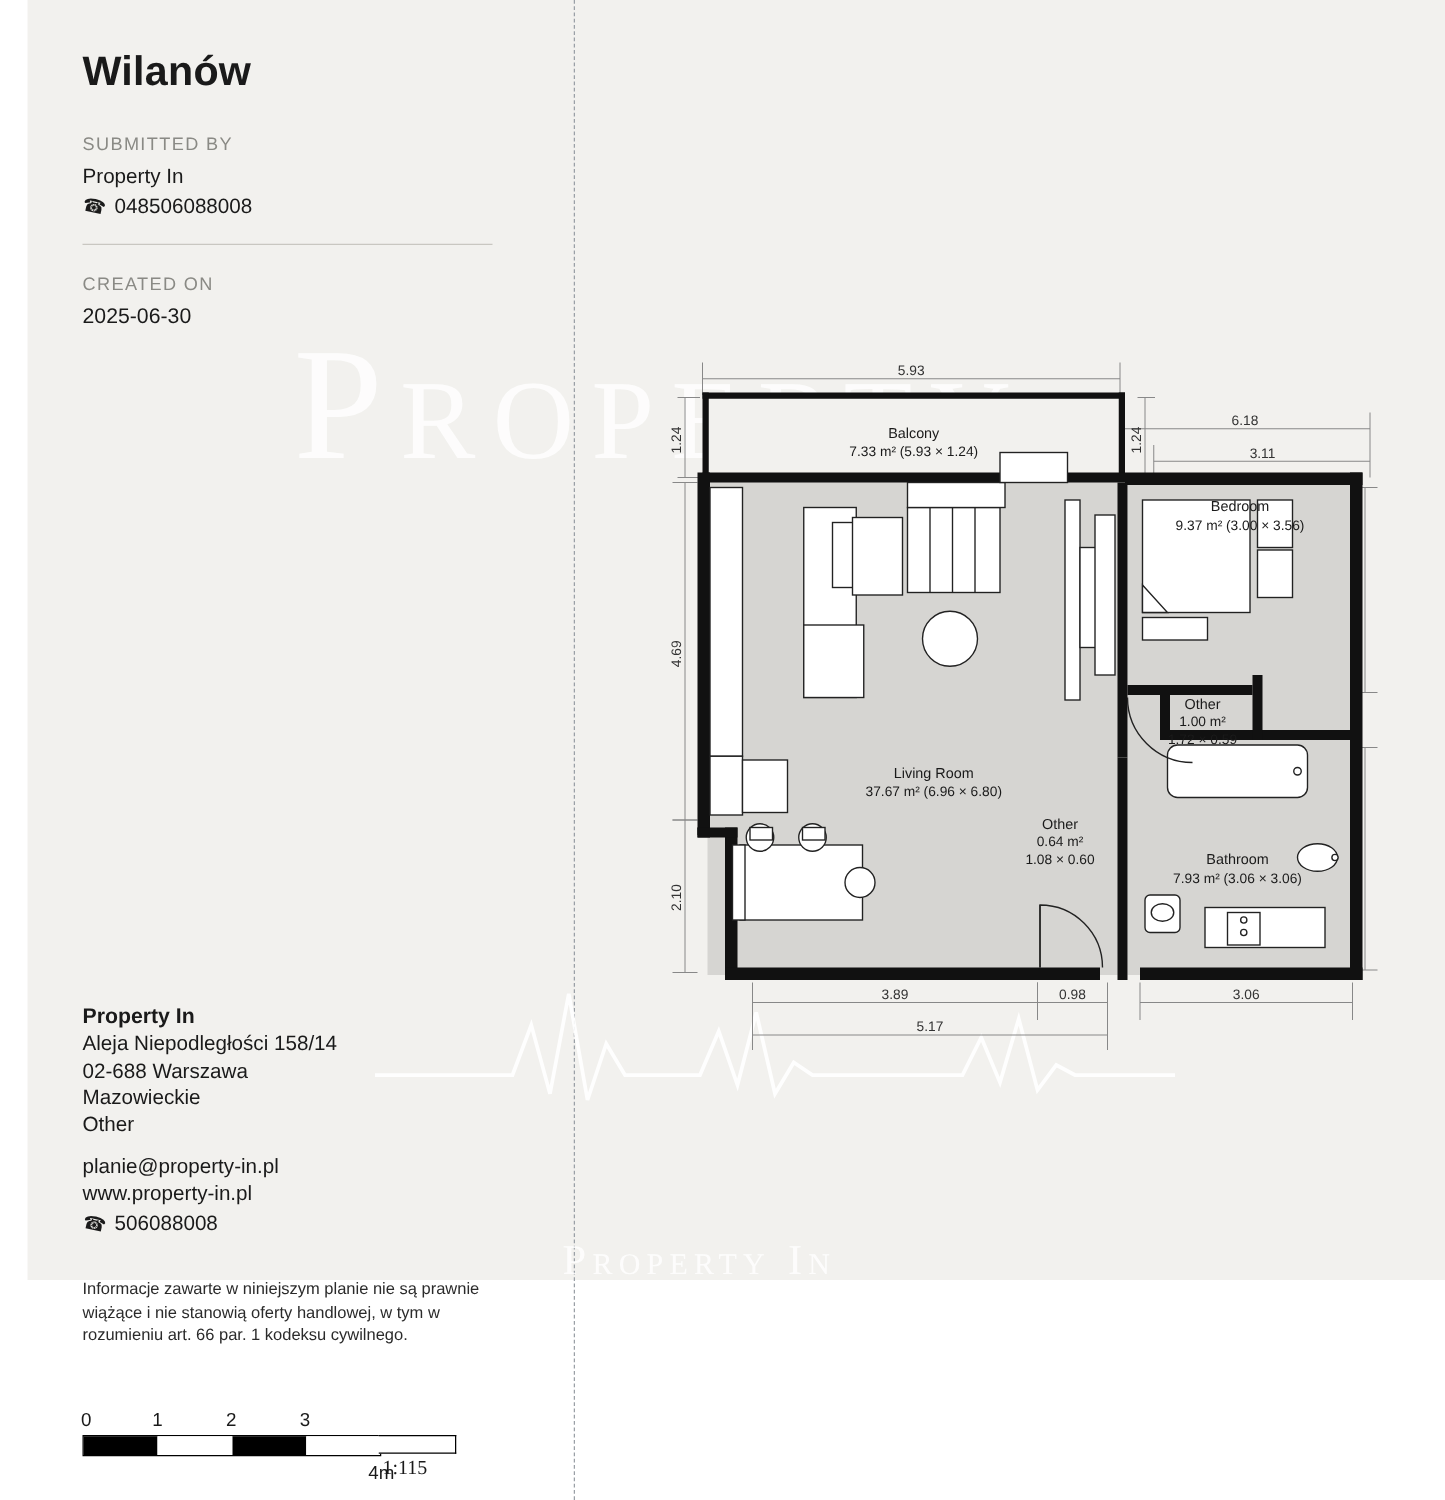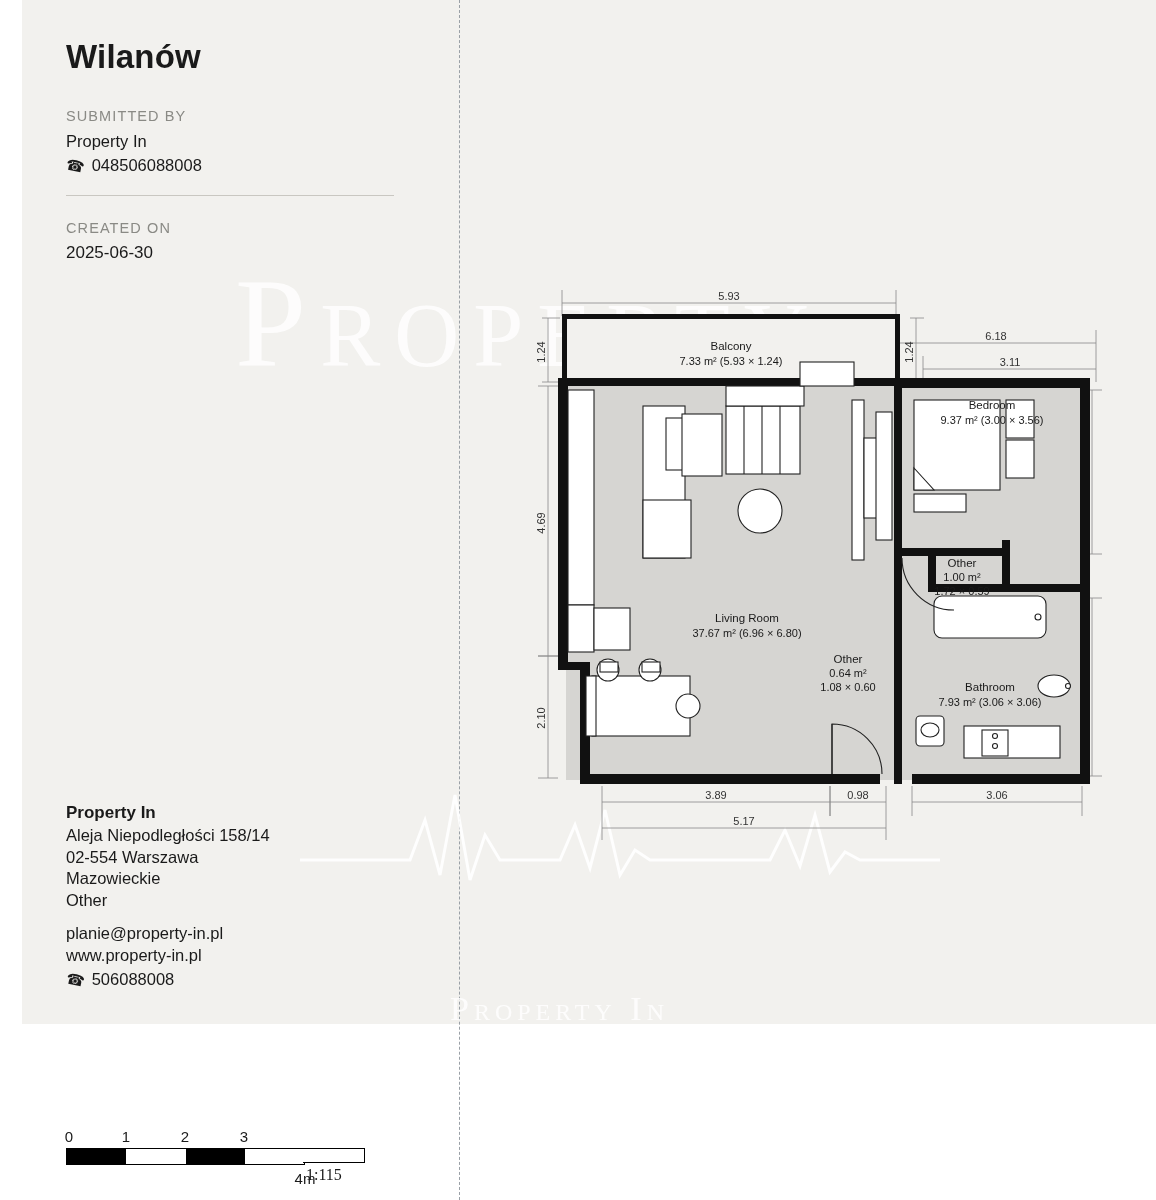--- a/index.html
+++ b/index.html
@@ -269,32 +269,33 @@
   <div class="hr"></div>
 
   <div class="created">
     <div class="block-label">CREATED ON</div>
     <div class="date">2025-06-30</div>
   </div>
 
   <div class="contact">
     <div class="company">Property In</div>
     <div>Aleja Niepodległości 158/14</div>
-    <div>02-554 Warszawa</div>
+    <div>02-688 Warszawa</div>
     <div>Mazowieckie</div>
     <div>Other</div>
     <div class="spacer"></div>
     <div>planie@property-in.pl</div>
     <div class="web">www.property-in.pl</div>
     <div class="phone-row">
       <span class="phone-ico">☎</span>
       <span>506088008</span>
     </div>
   </div>
 
+  <div class="disclaimer">Informacje zawarte w niniejszym planie nie są prawnie wiążące i nie stanowią oferty handlowej, w tym w rozumieniu art. 66 par. 1 kodeksu cywilnego.</div>
 
   <div class="scalebar">
     <div class="scale-nums">
       <span style="left:3px;">0</span>
       <span style="left:60px;">1</span>
       <span style="left:119px;">2</span>
       <span style="left:178px;">3</span>
       <span style="left:239px;margin-top:42px;">4m</span>
     </div>
     <div class="scale-boxes">

